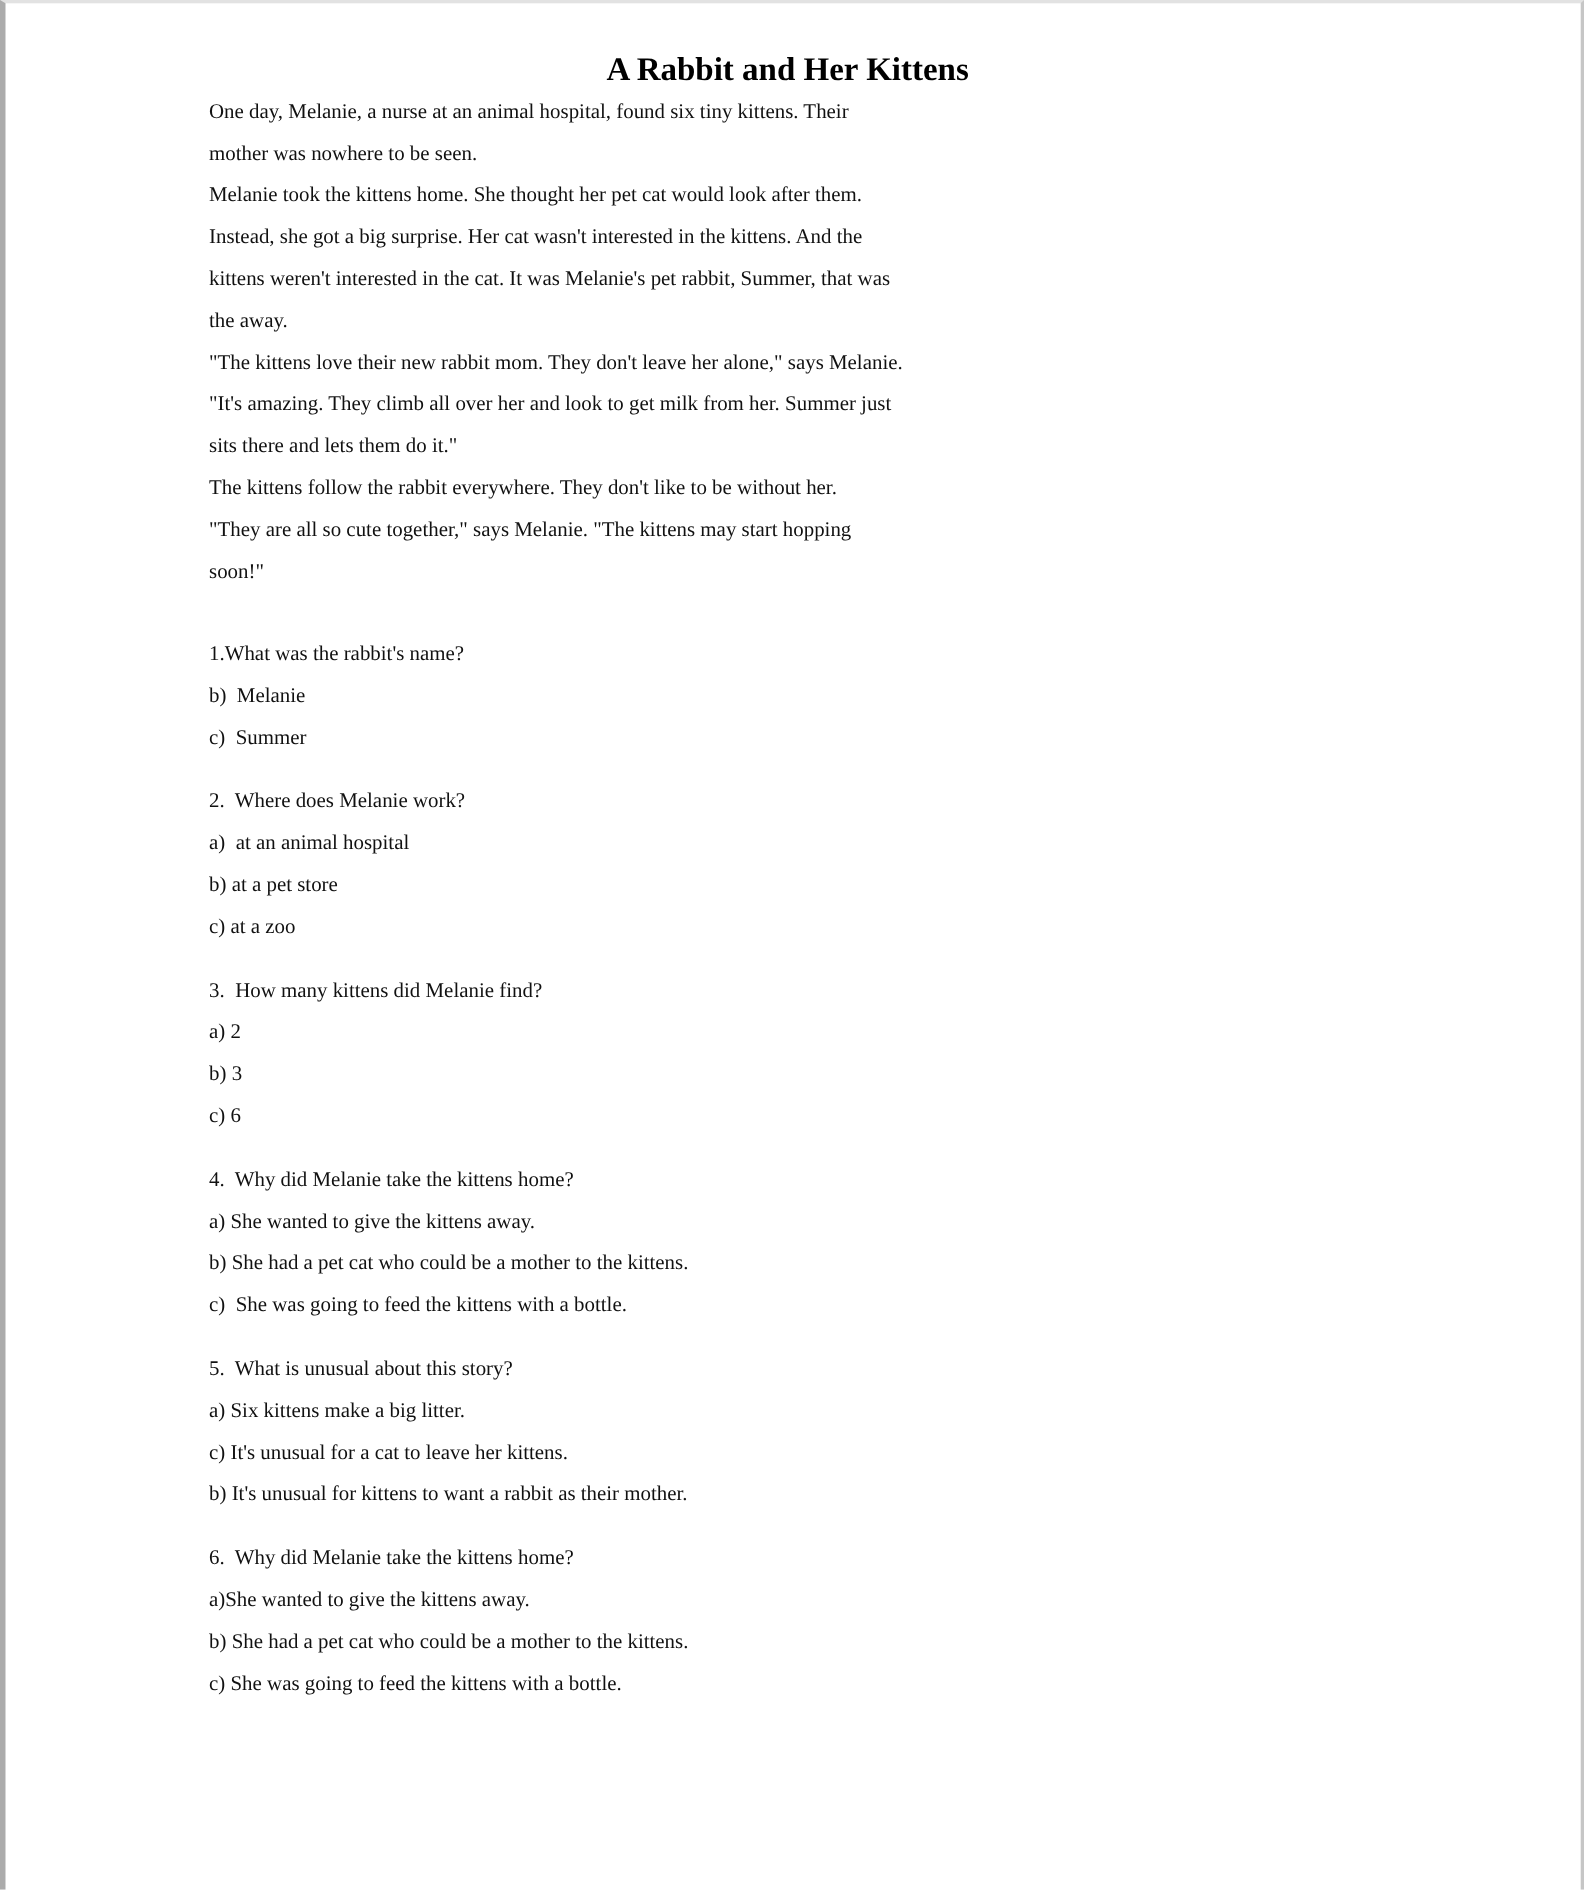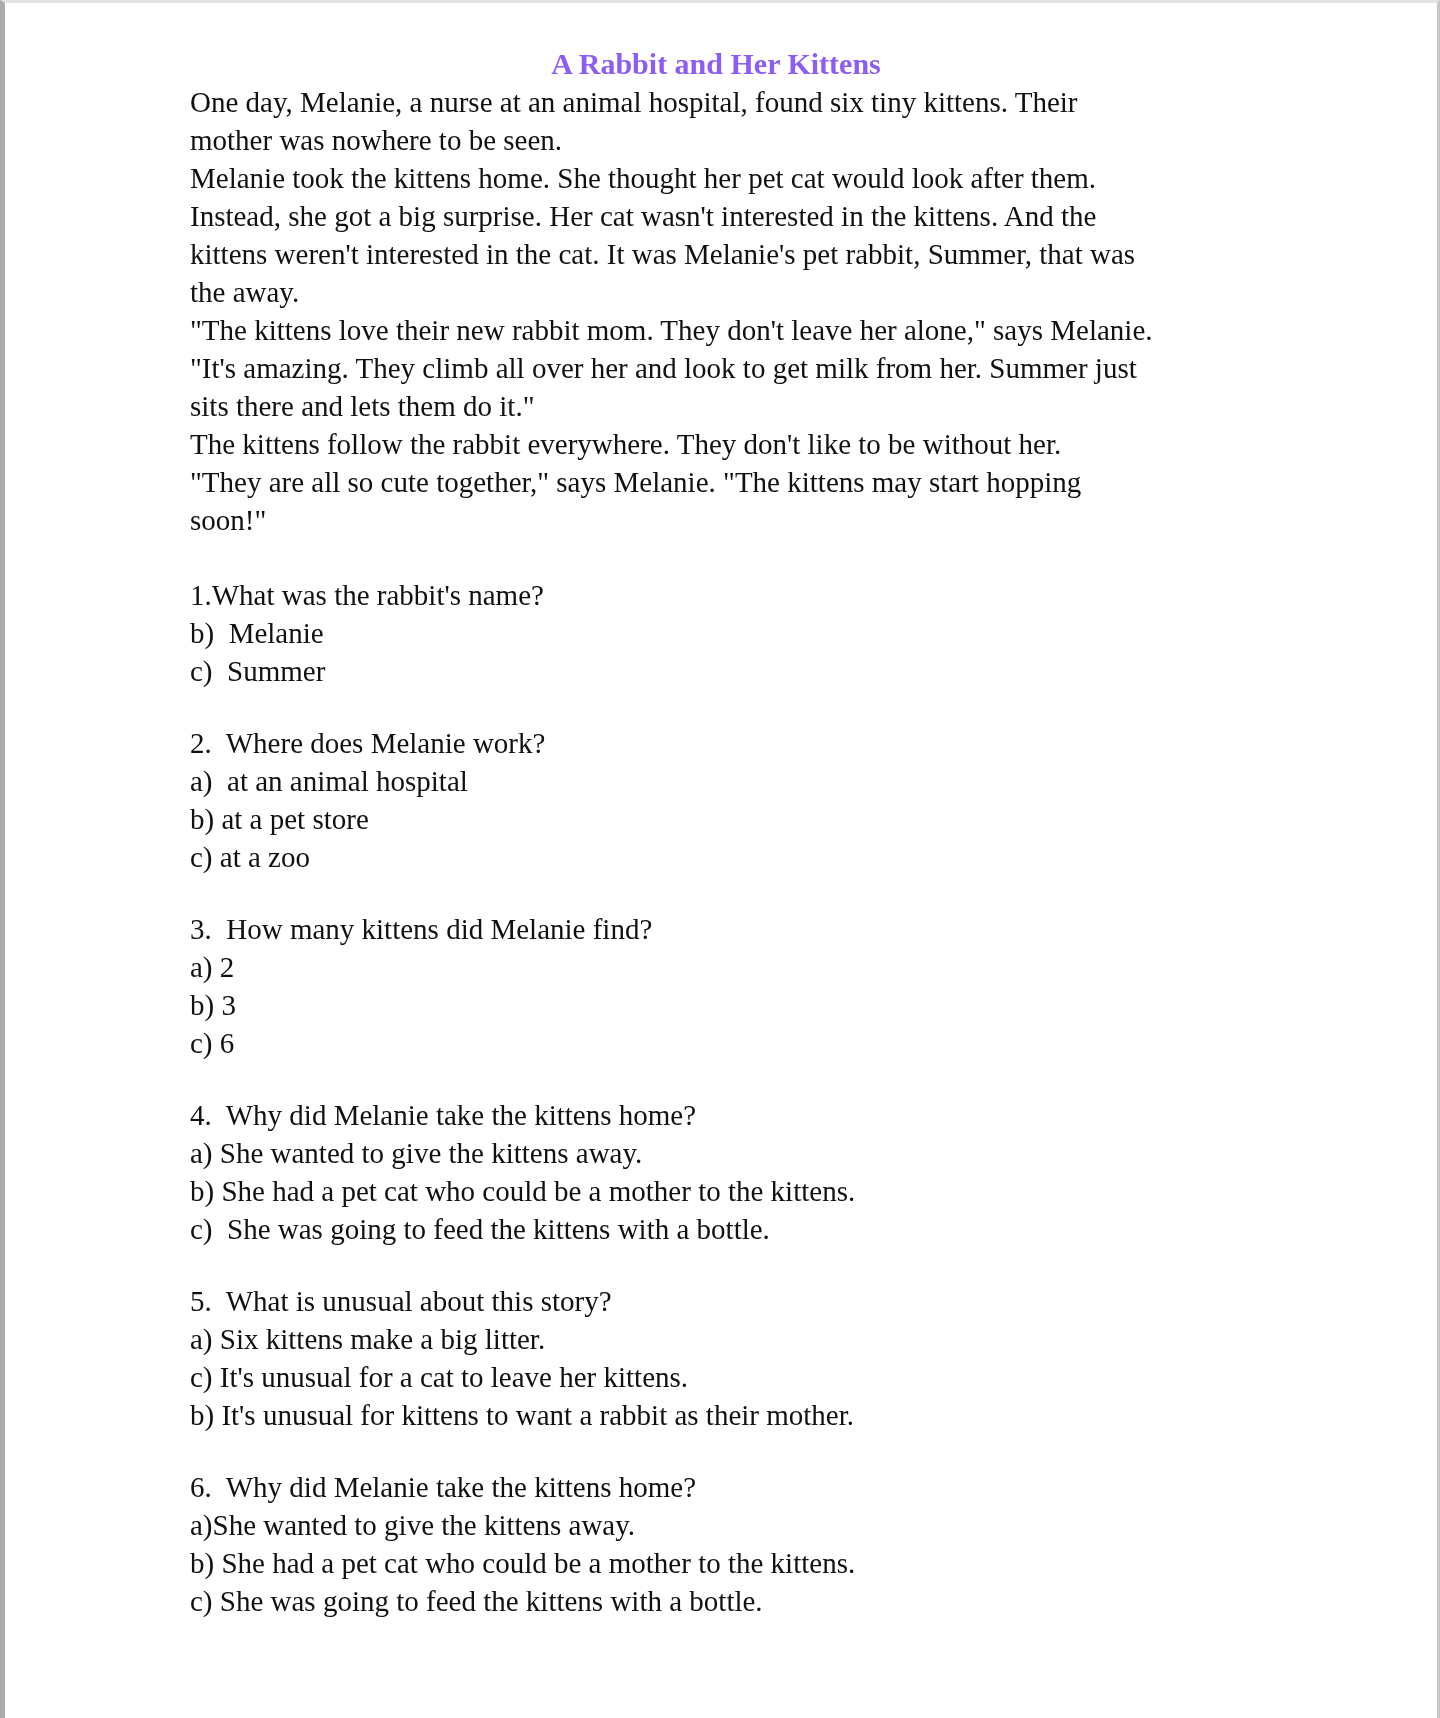--- a/index.html
+++ b/index.html
@@ -23,35 +23,35 @@
   .title {
     font-size: 30px;
     line-height: 38px;
     font-weight: bold;
     text-align: center;
     white-space: pre;
   }
   .passage .line,
   .prompt,
   .opt {
-    font-size: 29px;
+    font-size: 19px;
     line-height: 38px;
     white-space: pre;
   }
-  .question { margin-top: 34px; }
+  .question { margin-top: 20px; }
   .question.q1 { margin-top: 37px; }
   .question.gap-large { }
 </style>
 </head>
 <body>
 
 <div class="page">
   <div class="content">
 
-    <div class="title" style="color: #8b5cf6;">A Rabbit and Her Kittens</div>
+    <div class="title" style="color: #000000;">A Rabbit and Her Kittens</div>
 
     <div class="passage">
       <div class="line">One day, Melanie, a nurse at an animal hospital, found six tiny kittens. Their</div>
       <div class="line">mother was nowhere to be seen.</div>
       <div class="line">Melanie took the kittens home. She thought her pet cat would look after them.</div>
       <div class="line">Instead, she got a big surprise. Her cat wasn't interested in the kittens. And the</div>
       <div class="line">kittens weren't interested in the cat. It was Melanie's pet rabbit, Summer, that was</div>
       <div class="line">the away.</div>
       <div class="line">"The kittens love their new rabbit mom. They don't leave her alone," says Melanie.</div>
       <div class="line">"It's amazing. They climb all over her and look to get milk from her. Summer just</div>

